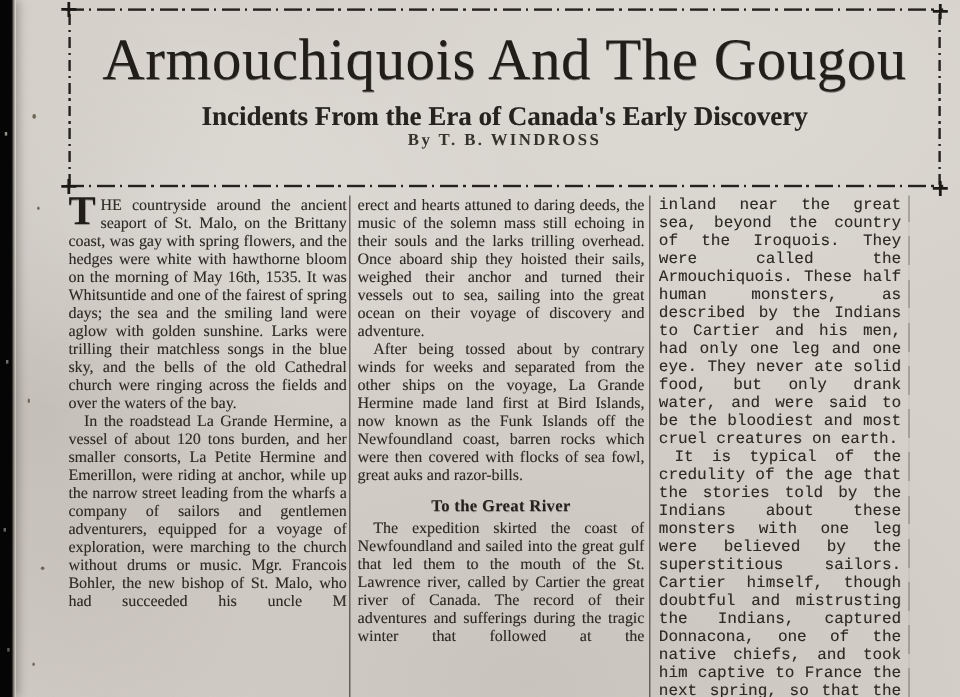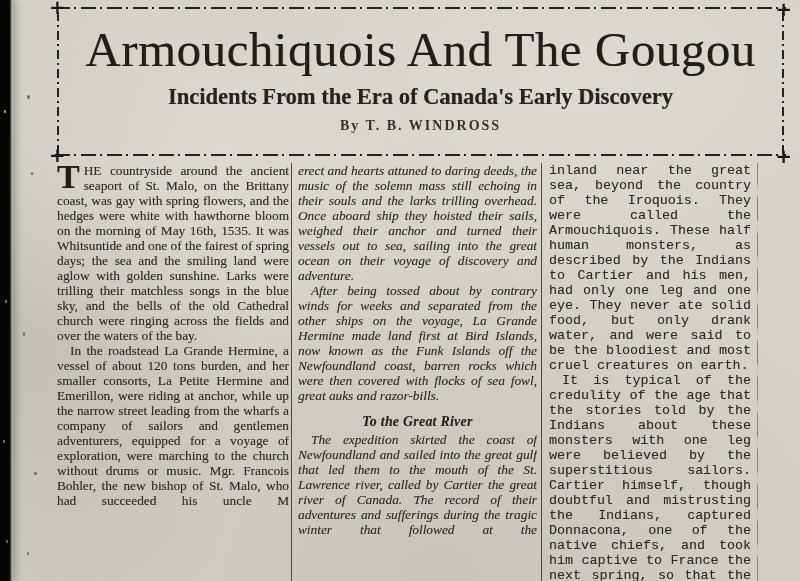--- a/index.html
+++ b/index.html
@@ -34,27 +34,27 @@
   .dash-left,.dash-right{top:2px;bottom:2px;width:2px;
     background:repeating-linear-gradient(0deg,#25221d 0 9px,transparent 9px 13px,#25221d 13px 15px,transparent 15px 19px);}
   .dash-left{left:0;} .dash-right{right:0;}
   .corner{position:absolute;font:700 20px "DejaVu Sans",sans-serif;color:#1c1a16;line-height:1;}
   .corner.tl{left:-8px;top:-10px;} .corner.tr{right:-8px;top:-8px;}
   .corner.bl{left:-8px;bottom:-9px;} .corner.br{right:-8px;bottom:-10px;}
   .title{margin:0;padding-top:14px;font-size:49px;font-weight:400;letter-spacing:0.5px;
     color:#211e19;text-shadow:0.4px 0.4px 0 rgba(33,30,25,0.5);}
   .subtitle{font-size:22.5px;font-weight:700;margin-top:6px;color:#26231e;
     text-shadow:0.3px 0.3px 0 rgba(38,35,30,0.45);}
-  .byline{font-size:14px;font-weight:700;letter-spacing:2px;margin-top:8px;color:#35322b;}
+  .byline{font-size:14px;font-weight:700;letter-spacing:2px;margin-top:0;color:#35322b;}
   
   .columns{position:absolute;left:0;top:163px;width:800px;height:418px;overflow:hidden;}
   .col{position:absolute;top:0;bottom:0;overflow:hidden;font-size:13.3px;line-height:15px;
     text-align:justify;color:#2e2a24;text-shadow:0.25px 0.3px 0 rgba(46,42,36,0.35);}
   .col1{left:57px;width:232px;}
-  .col2{left:298px;width:239px;font-style:italic;}
+  .col2{left:298px;width:239px;}
   .col3{left:549px;width:202px;font-family:Liberation Mono, monospace;}
   .rule{position:absolute;top:-2px;bottom:0;width:1px;background:#4d4840;}
   .rule1{left:291px;}
   .rule2{left:541px;}
   .rule3{left:757px;opacity:0.6;background:repeating-linear-gradient(0deg,#544f47 0 24px,rgba(84,79,71,0.2) 24px 36px);}
   p.para{margin:0;}
   p.indent{text-indent:13px;}
   .dropcap{float:left;font-size:34px;line-height:25px;font-weight:700;padding:1px 4px 0 0;color:#211e19;}
   .subhead{margin:11px 0 3px;font-size:13.8px;font-weight:700;text-align:center;letter-spacing:0.3px;color:#26231e;}
   .cut{text-align-last:justify;}

